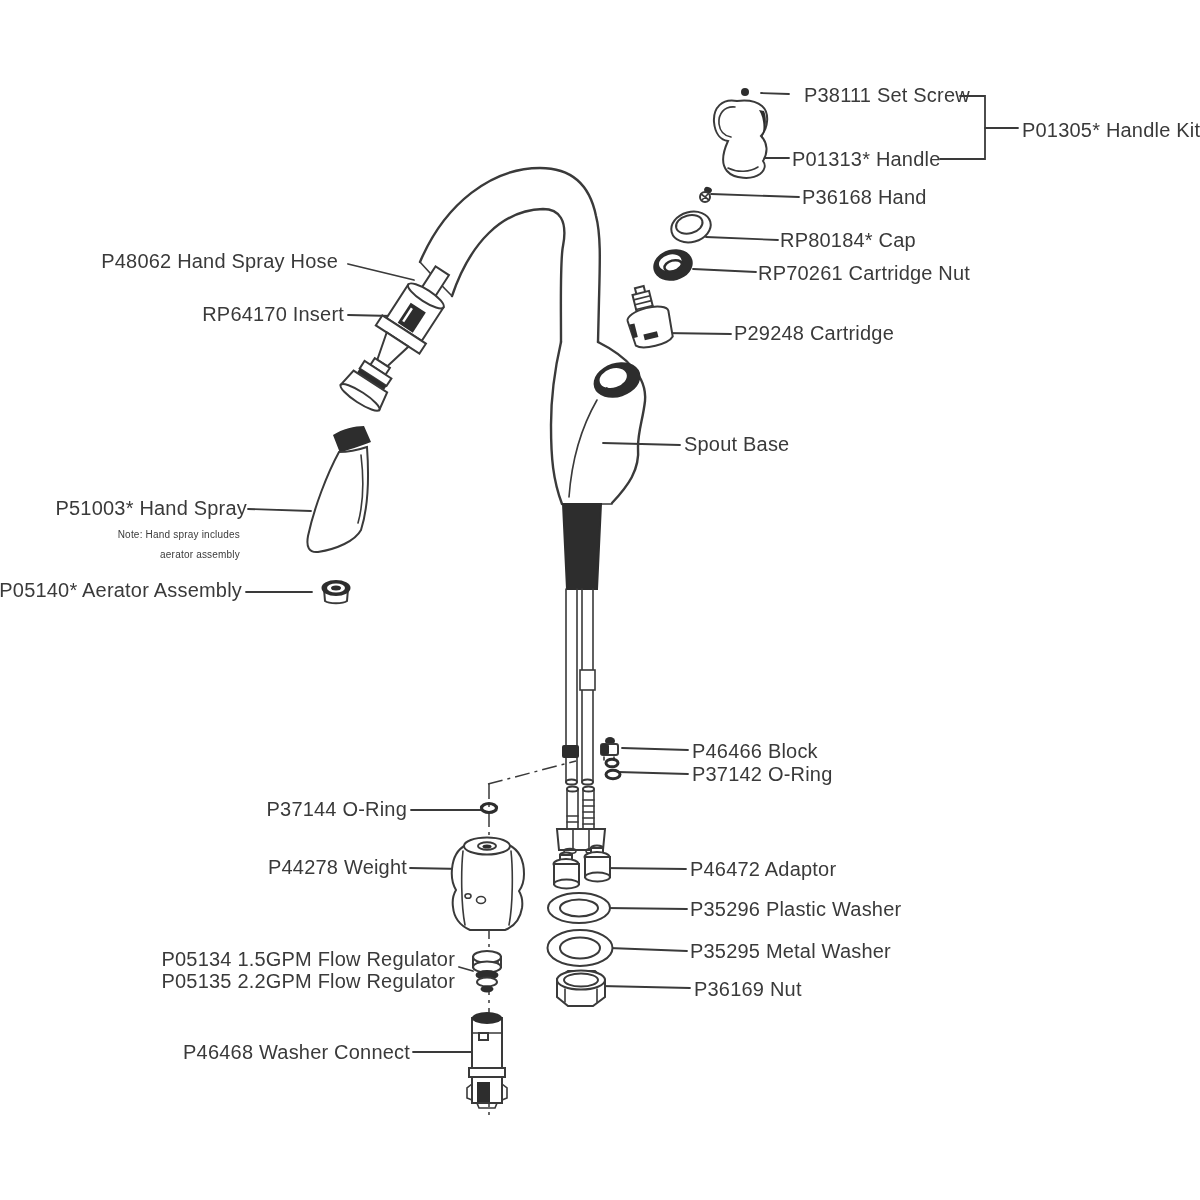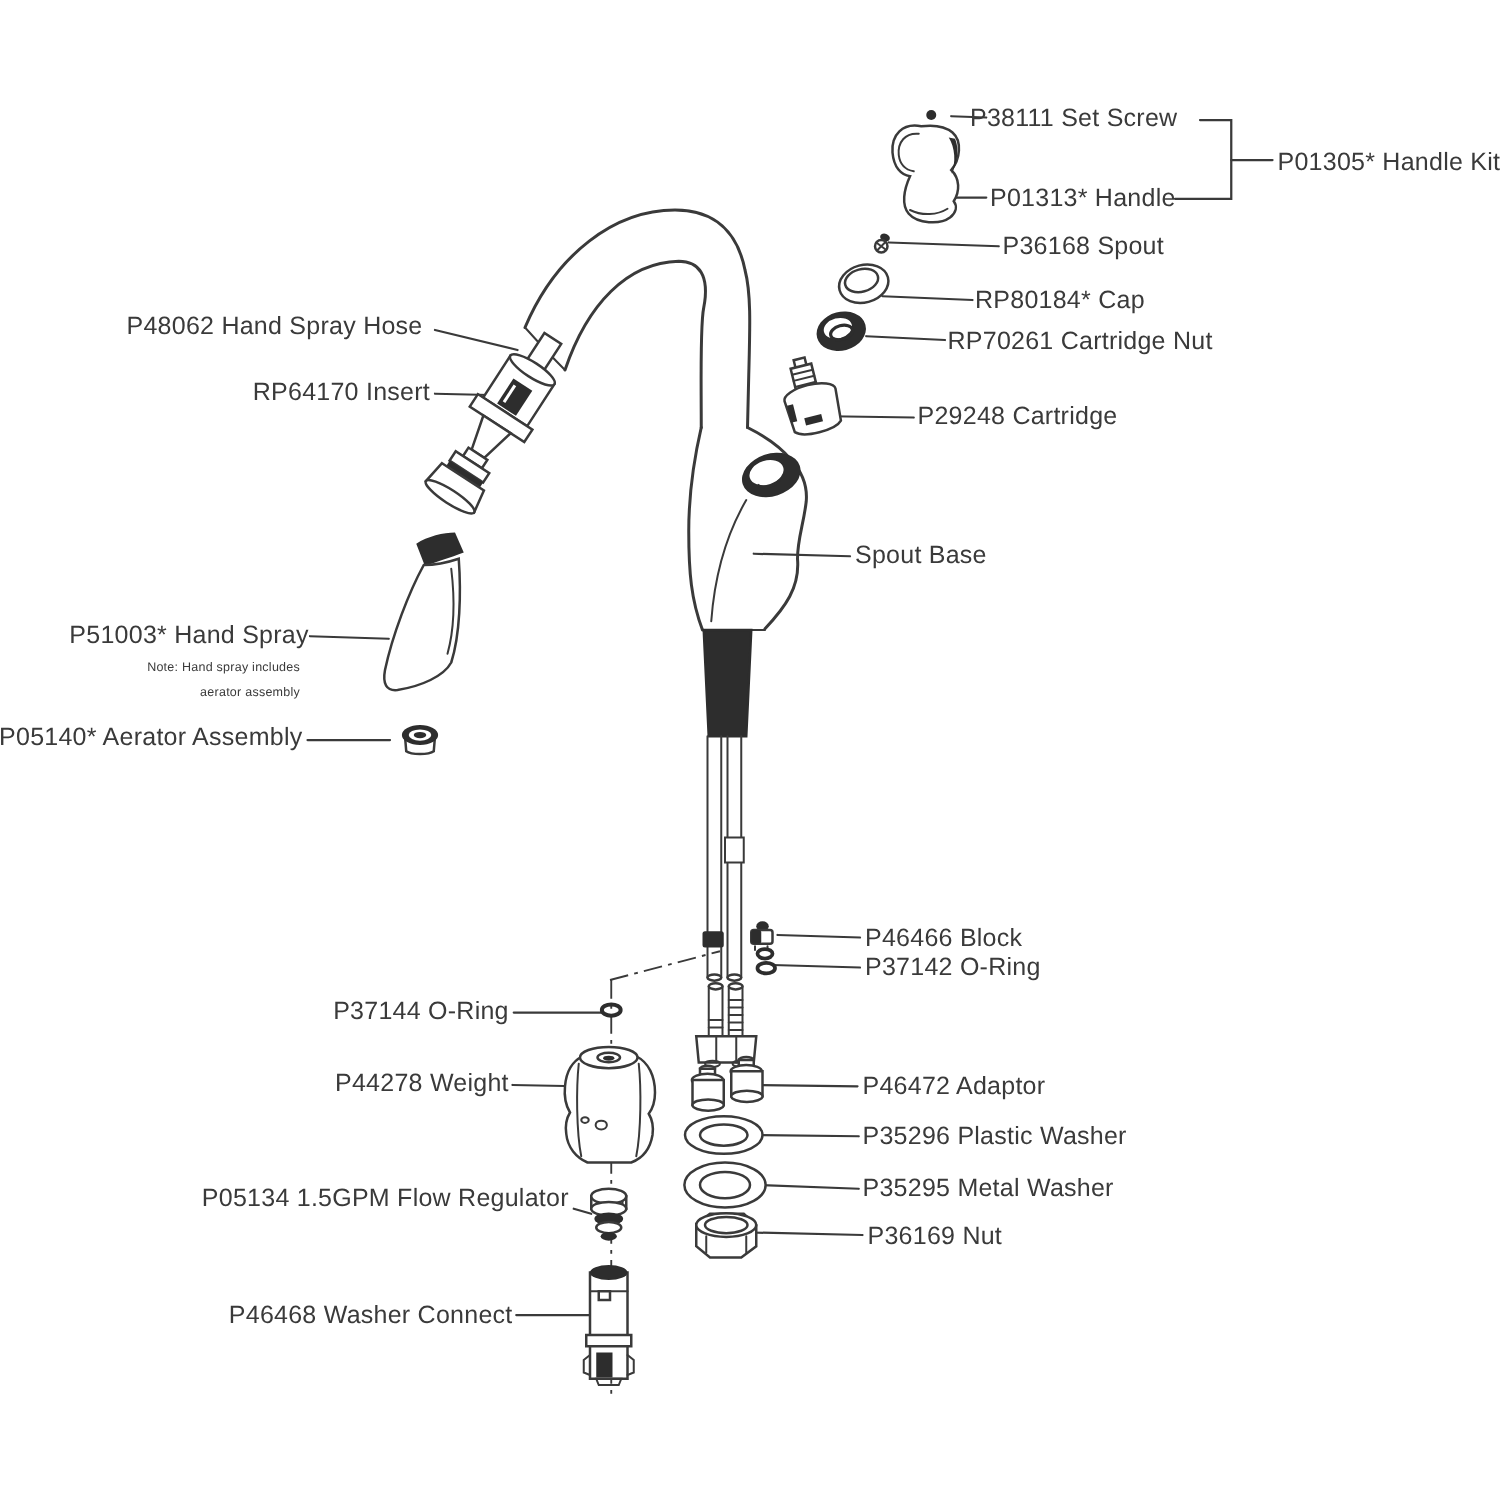--- a/index.html
+++ b/index.html
@@ -230,39 +230,40 @@
     <path class="ln2" d="M472,1033 L502,1033"></path>
     <rect x="479" y="1033" width="9" height="7" class="wh" stroke-width="1.6"></rect>
     <rect x="469" y="1068" width="36" height="9" class="wh"></rect>
     <rect x="472" y="1077" width="30" height="26" class="wh"></rect>
     <rect x="477" y="1082" width="13" height="20" fill="#2d2d2d"></rect>
     <path class="ln2" d="M472,1084 L467,1088 L467,1098 L472,1100 M502,1084 L507,1088 L507,1098 L502,1100"></path>
     <path class="ln2" d="M477,1103 L497,1103 L495,1108 L479,1108 Z"></path>
   </g>
 </svg>
 
-<div class="lab" style="left:776px;top:84px">P38111 Set Screw</div>
+<div class="lab" style="left:804px;top:84px">P38111 Set Screw</div>
 <div class="lab" style="left:1022px;top:119px">P01305* Handle Kit</div>
 <div class="lab" style="left:792px;top:148px">P01313* Handle</div>
-<div class="lab" style="left:802px;top:186px">P36168 Spout</div>
+<div class="lab" style="left:802px;top:186px">P36168 Hand</div>
 <div class="lab" style="left:780px;top:229px">RP80184* Cap</div>
 <div class="lab" style="left:758px;top:262px">RP70261 Cartridge Nut</div>
 <div class="lab" style="left:734px;top:322px">P29248 Cartridge</div>
 <div class="lab" style="left:684px;top:433px">Spout Base</div>
 <div class="lab" style="left:692px;top:740px">P46466 Block</div>
 <div class="lab" style="left:692px;top:763px">P37142 O-Ring</div>
 <div class="lab" style="left:690px;top:858px">P46472 Adaptor</div>
 <div class="lab" style="left:690px;top:898px">P35296 Plastic Washer</div>
 <div class="lab" style="left:690px;top:940px">P35295 Metal Washer</div>
 <div class="lab" style="left:694px;top:978px">P36169 Nut</div>
 
 <div class="lab r" style="right:862px;top:250px">P48062 Hand Spray Hose</div>
 <div class="lab r" style="right:856px;top:303px">RP64170 Insert</div>
 <div class="lab r" style="right:953px;top:497px">P51003* Hand Spray</div>
 <div class="lab r note" style="right:960px;top:525px">Note: Hand spray includes</div>
 <div class="lab r note" style="right:960px;top:545px">aerator assembly</div>
 <div class="lab r" style="right:958px;top:579px">P05140* Aerator Assembly</div>
 <div class="lab r" style="right:793px;top:798px">P37144 O-Ring</div>
 <div class="lab r" style="right:793px;top:856px">P44278 Weight</div>
 <div class="lab r" style="right:745px;top:948px">P05134 1.5GPM Flow Regulator</div>
+<div class="lab r" style="right:745px;top:970px">P05135 2.2GPM Flow Regulator</div>
 <div class="lab r" style="right:790px;top:1041px">P46468 Washer Connect</div>
 
 </div>
 
 </body></html>

